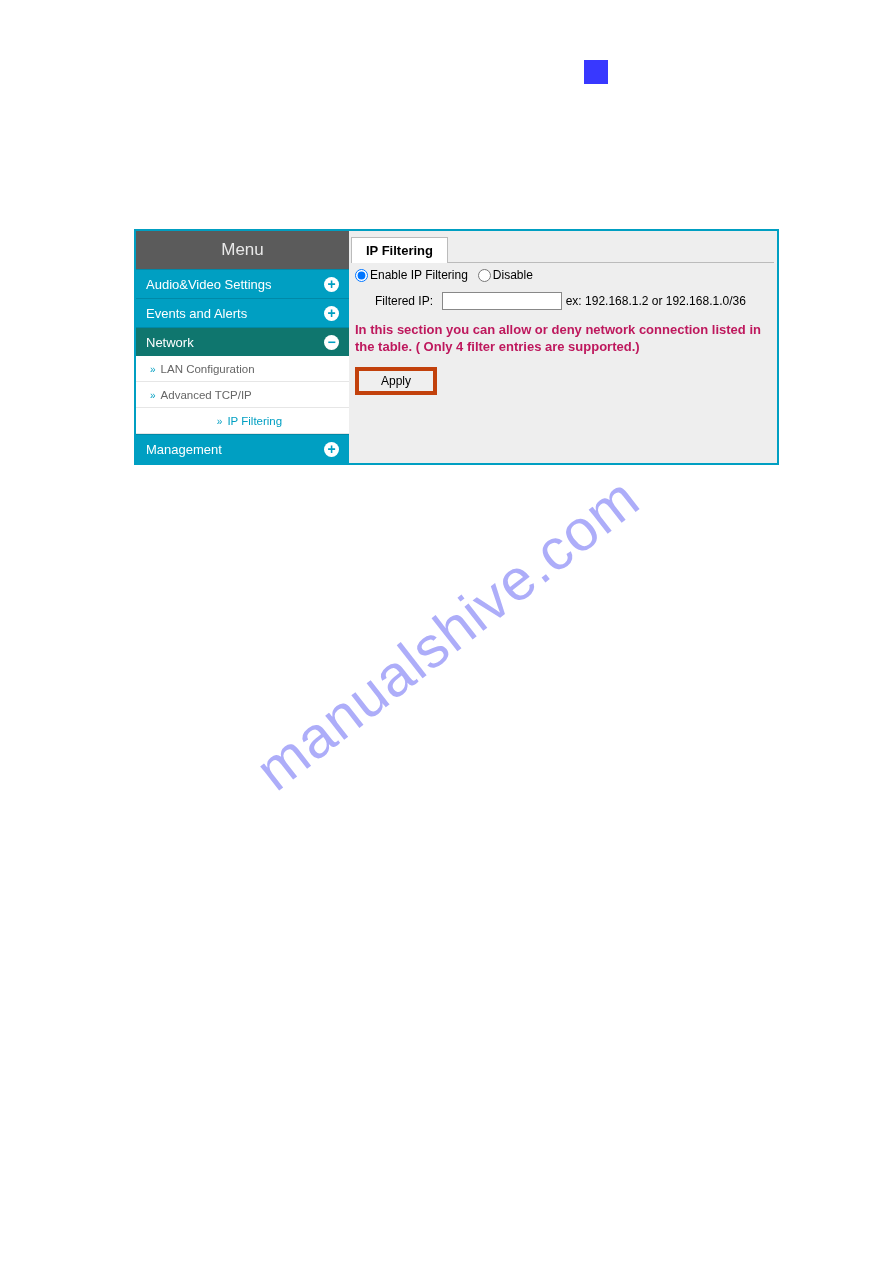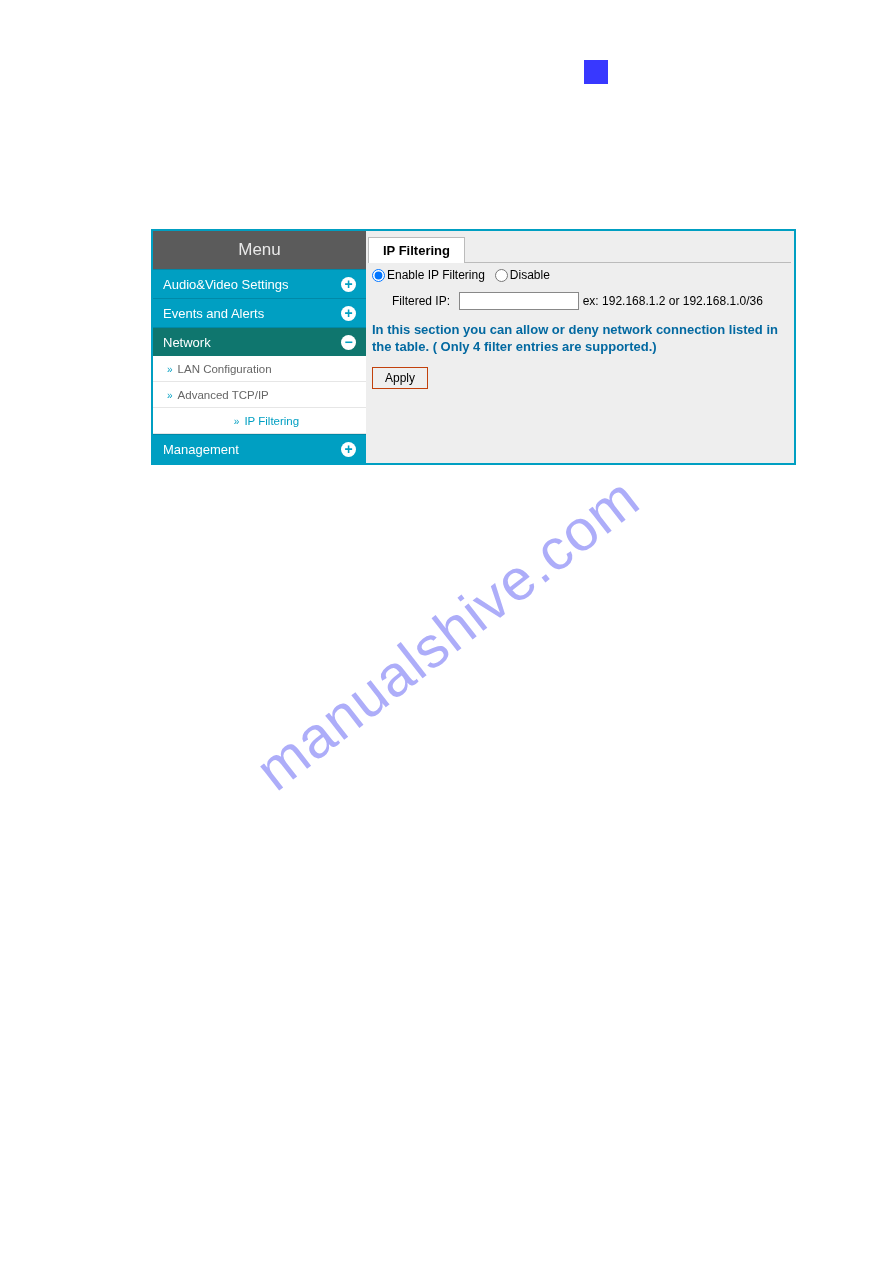--- a/index.html
+++ b/index.html
@@ -2,21 +2,21 @@
 <html><head>
 <meta charset="utf-8">
 <style>
 * { box-sizing: border-box; margin: 0; padding: 0; }
 body { width: 893px; height: 1263px; background: #fff; font-family: "Segoe UI", Tahoma, sans-serif; font-size: 13px; color: #000; position: relative; }
 
 .blue-square { position: absolute; left: 584px; top: 60px; width: 24px; height: 24px; background: #3838ff; }
 
 .watermark { position: absolute; left: 50%; top: 50%; transform: translate(-50%, -48%) rotate(-38deg); font-size: 58px; color: #8b8bf7; opacity: 0.7; pointer-events: none; z-index: 5; white-space: nowrap; font-family: Arial, sans-serif; letter-spacing: 1px; }
 
-.frame { position: absolute; left: 151px; top: 229px; width: 645px; border: 2px solid #009fc2; display: flex; background: #fff; }
+.frame { position: absolute; left: 134px; top: 229px; width: 645px; border: 2px solid #009fc2; display: flex; background: #fff; }
 
 
 .sidebar { width: 213px; flex-shrink: 0; background: #5b5b5b; }
 .sidebar-title { height: 38px; line-height: 38px; text-align: center; color: #e8e8e8; font-size: 17px; font-weight: 300; background: #5b5b5b; }
 .menu-item { background: #009fc2; color: #fff; height: 29px; line-height: 29px; padding: 0 10px 0 10px; border-top: 1px solid #0089a8; display: flex; align-items: center; justify-content: space-between; font-size: 13px; position: relative; cursor: pointer; }
 .menu-item.expanded { background: #0f766e; }
 .menu-item .badge { width: 15px; height: 15px; border-radius: 50%; background: #fff; color: #009fc2; font-size: 14px; line-height: 14px; text-align: center; font-weight: bold; display: flex; align-items: center; justify-content: center; }
 .menu-item.expanded .badge::before { content: "−"; }
 .menu-item:not(.expanded) .badge::before { content: "+"; }
 .sub-list { background: #fff; }
@@ -39,23 +39,23 @@
 table.grid .col-no { width: 28px; }
 table.grid .col-action { width: 50px; }
 table.grid .col-cust { width: 90px; }
 .remove-btn { font-size: 11px; padding: 0 16px; border: 1px solid #888; background: #efefef; cursor: pointer; }
 
 .form-row { margin-top: 7px; font-size: 12px; }
 .form-row .lbl { display: inline-block; width: 78px; text-align: right; margin-right: 6px; }
 .form-row input[type=text] { width: 120px; border: 1px solid #888; height: 18px; font-size: 12px; padding: 0 2px; }
 .form-row select { border: 1px solid #888; font-size: 12px; height: 20px; }
 
-.note { margin-top: 12px; font-weight: bold; font-size: 13px; line-height: 1.25; color: #0369a1; }
+.note { margin-top: 12px; font-weight: bold; font-size: 13px; line-height: 1.25; color: #be185d; }
 
-.apply-btn { margin-top: 12px; padding: 3px 12px; font-size: 12px; border: 1px solid #c2410c; background: #efefef; cursor: pointer; }
+.apply-btn { margin-top: 12px; padding: 3px 22px; font-size: 12px; border: 4px solid #c2410c; background: #efefef; cursor: pointer; }
 </style>
 </head>
 <body>
 
 <div class="blue-square"></div>
 
 <div class="watermark">manualshive.com</div>
 
 <div class="frame">
 

